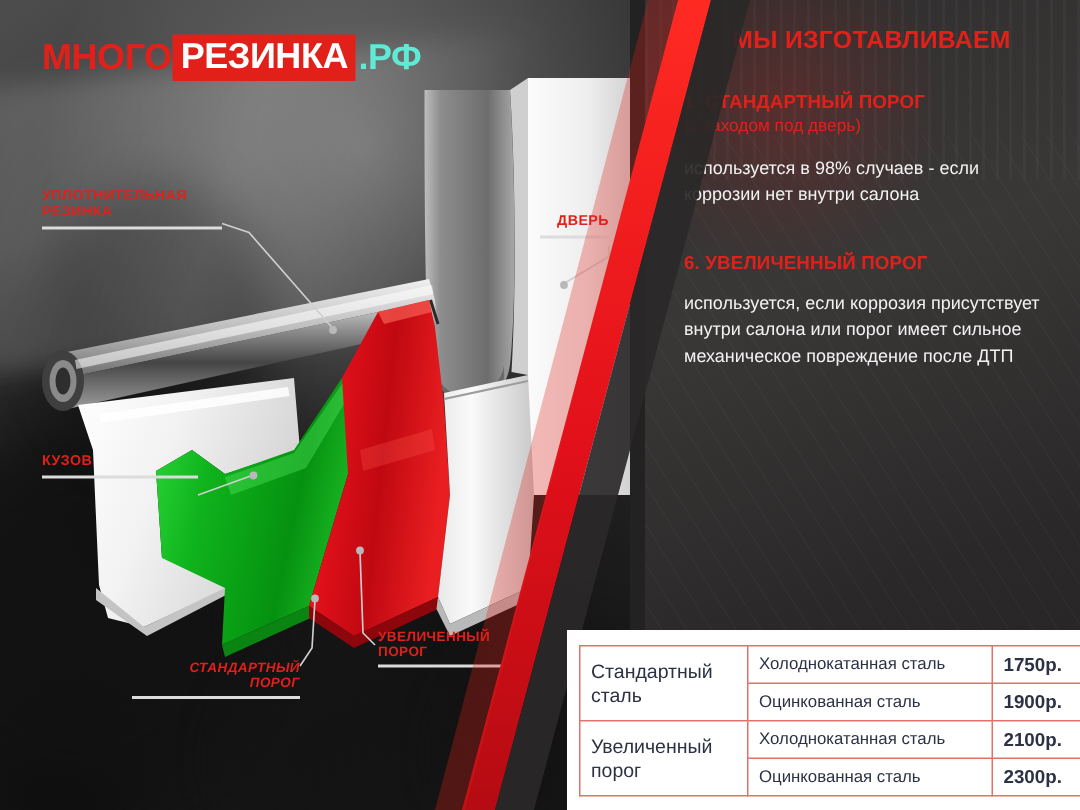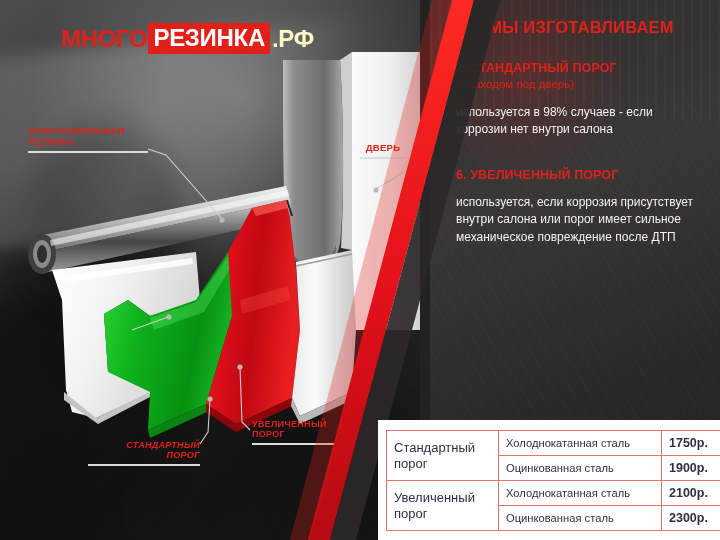--- a/index.html
+++ b/index.html
@@ -34,21 +34,21 @@
 
   
   .callout{position:absolute;color:#e2201a;font-weight:700;letter-spacing:.3px;
     text-transform:uppercase;line-height:1.15;}
   .callout .rule{display:block;height:2px;background:#dcdcdc;margin-top:3px;}
 
   #lbl-seal{left:28px;top:126px;font-size:9.5px;}
   #lbl-seal .rule{width:120px;}
   #lbl-body{left:28px;top:303px;font-size:9.5px;}
   #lbl-body .rule{width:104px;}
-  #lbl-door{left:360px;top:143px;font-size:9.5px;text-align:center;}
+  #lbl-door{left:360px;top:143px;font-size:9.5px;text-align:right;}
   #lbl-door .rule{width:46px;}
   #lbl-std{left:88px;top:440px;font-size:9px;text-align:right;width:112px;font-style:italic;}
   #lbl-std .rule{width:112px;}
   #lbl-big{left:252px;top:419px;font-size:9px;text-align:left;width:94px;}
   #lbl-big .rule{width:94px;}
 
   
   .divider{position:absolute;left:0;top:0;width:720px;height:540px;pointer-events:none;}
 
   
@@ -85,23 +85,23 @@
   .price-table td.mat{width:148px;font-size:11.2px;}
   .price-table td.price{width:66px;font-weight:700;font-size:12.5px;}
 
   .watermark{position:absolute;left:600px;top:494px;width:118px;height:42px;
     color:rgba(255,255,255,.30);font-size:27px;font-weight:700;letter-spacing:1px;
     font-family:"DejaVu Sans",sans-serif;pointer-events:none;}
 
   
   .logo{position:absolute;left:28px;top:23px;display:flex;align-items:center;
     font-weight:700;font-size:24px;letter-spacing:-.3px;}
-  .logo .l1{color:#e2201a;margin-left:33px;}
+  .logo .l1{color:#e2201a;}
   .logo .l2{background:#e2201a;color:#ffffff;padding:1px 5px 2px 5px;margin-left:1px;}
-  .logo .l3{color:#fef9c3;margin-left:2px;}
+  .logo .l3{color:#5eead4;margin-left:2px;}
 </style>
 </head>
 <body>
 
 <div id="poster">
 
   <div class="left-panel">
     <div class="blob b1"></div>
     <div class="blob b2"></div>
     <div class="blob b3"></div>
@@ -223,20 +223,24 @@
         <circle cx="240" cy="367" r="2.6"></circle>
       </g>
     </svg>
 
     <div class="callout" id="lbl-seal">
       <span>УПЛОТНИТЕЛЬНАЯ</span><br>
       <span>РЕЗИНКА</span>
       <span class="rule"></span>
     </div>
 
+    <div class="callout" id="lbl-body">
+      <span>КУЗОВ</span>
+      <span class="rule"></span>
+    </div>
 
     <div class="callout" id="lbl-door">
       <span>ДВЕРЬ</span>
       <span class="rule"></span>
     </div>
 
     <div class="callout" id="lbl-std">
       <span>СТАНДАРТНЫЙ</span><br>
       <span>ПОРОГ</span>
       <span class="rule"></span>
@@ -284,21 +288,21 @@
     <path d="M470,0 L520,0 L372,540 L318,540 Z" fill="#2e2c2c" opacity=".0"></path>
     <path d="M452,0 L474,0 L330,540 L308,540 Z" fill="url(#gDivRed)"></path>
     <path d="M432,0 L452,0 L310,540 L290,540 Z" fill="#e2201a" opacity=".30"></path>
     <path d="M474,0 L500,0 L356,540 L330,540 Z" fill="#2a2828" opacity=".92"></path>
   </svg>
 
   <div class="price-card">
     <table class="price-table">
       <tbody>
         <tr>
-          <td class="type" rowspan="2">Стандартный порог</td>
+          <td class="type" rowspan="2">Стандартный сталь</td>
           <td class="mat">Холоднокатанная сталь</td>
           <td class="price">1750р.</td>
         </tr>
         <tr>
           <td class="mat">Оцинкованная сталь</td>
           <td class="price">1900р.</td>
         </tr>
         <tr>
           <td class="type" rowspan="2">Увеличенный порог</td>
           <td class="mat">Холоднокатанная сталь</td>

